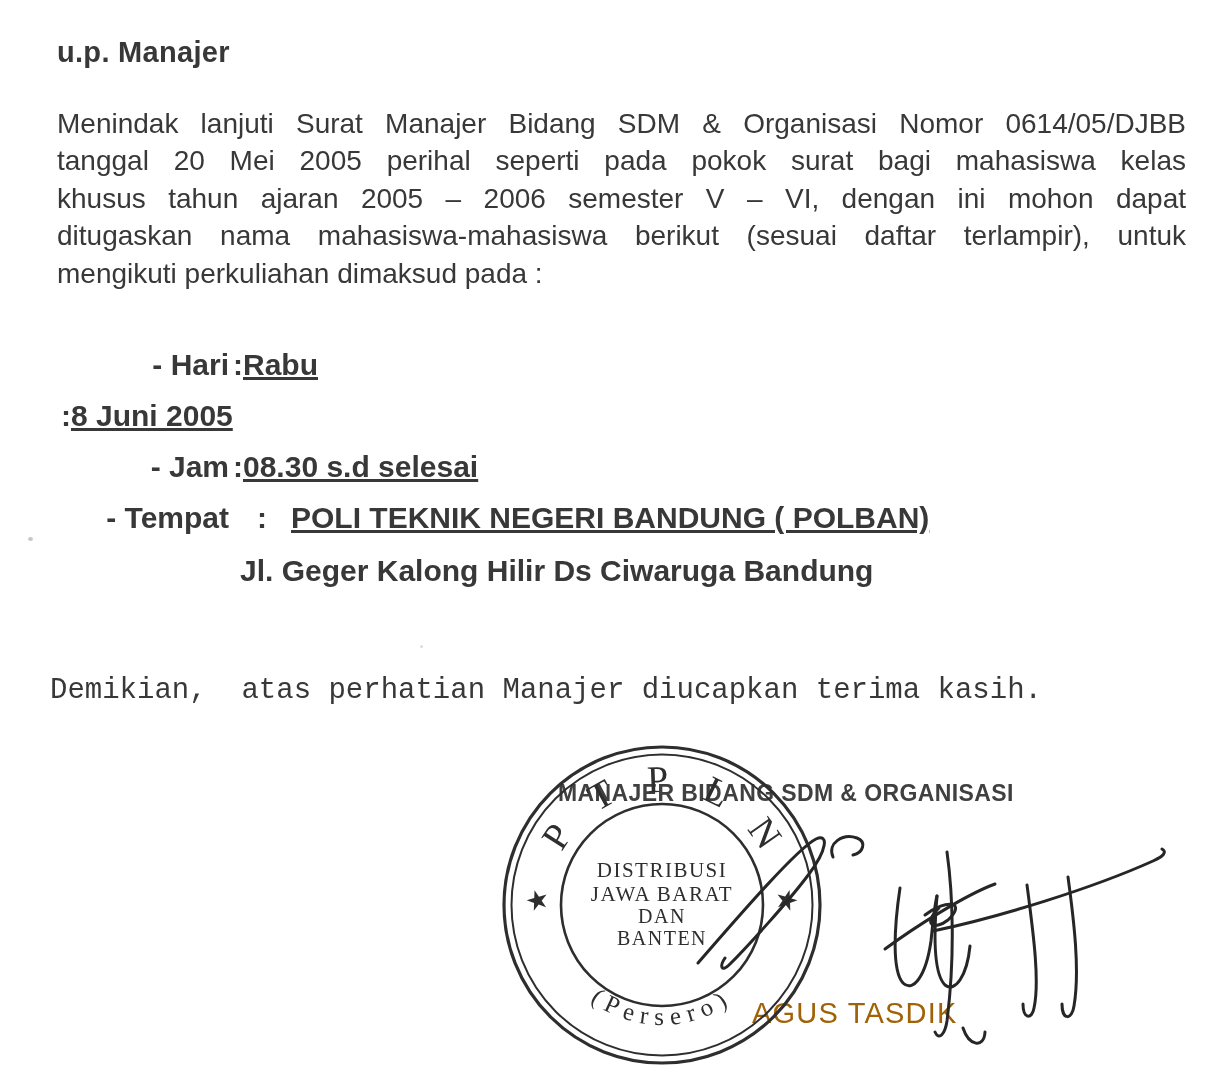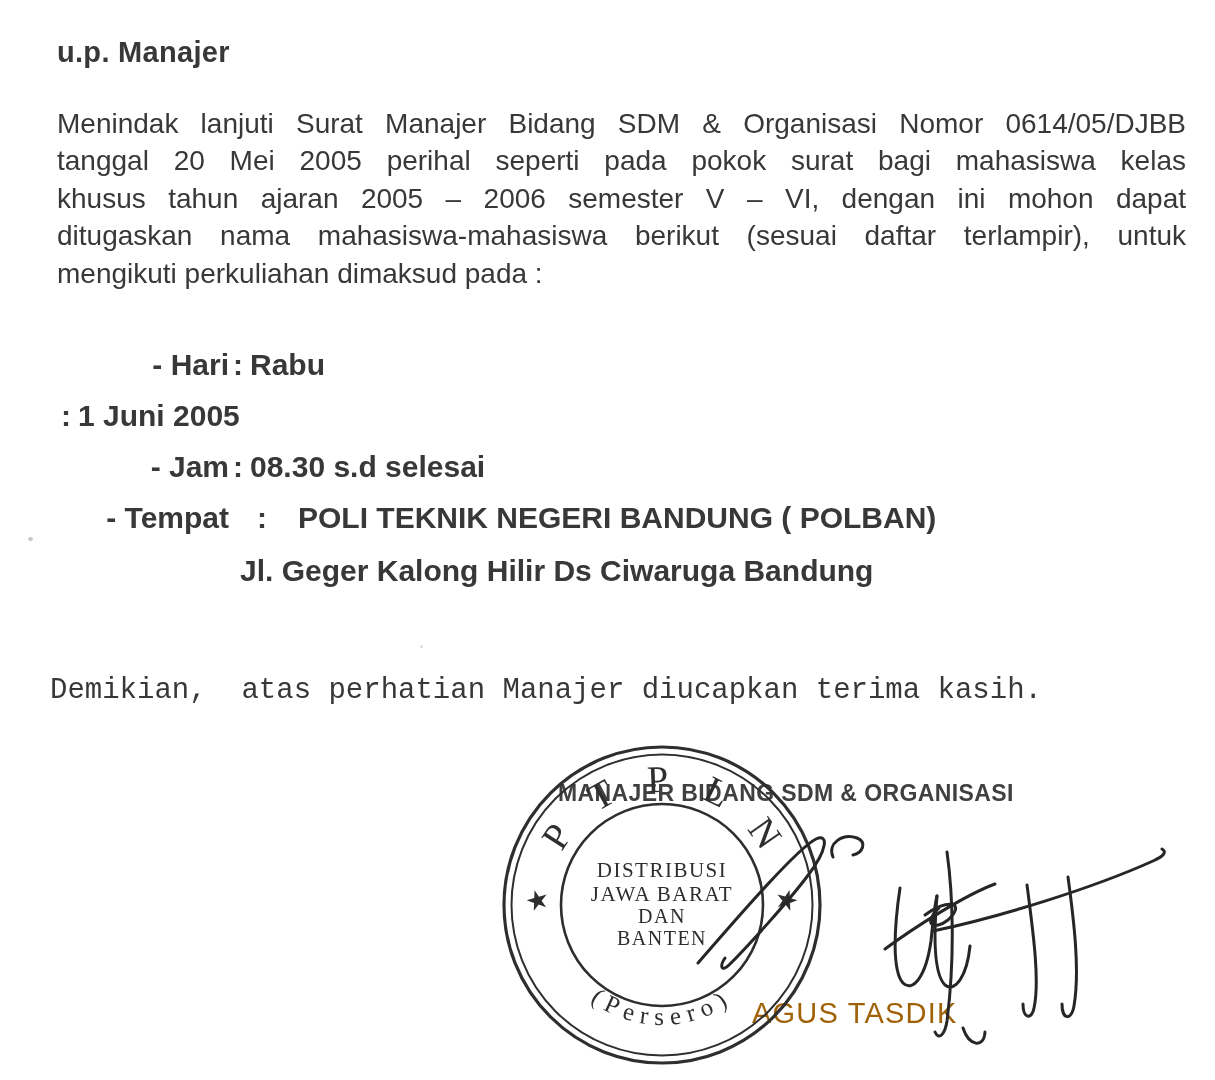--- a/index.html
+++ b/index.html
@@ -28,21 +28,21 @@
   .para .pline.last{
     text-align:left;text-align-last:left;
   }
   .details{
     position:absolute;left:57px;top:348px;width:980px;
     font-weight:bold;font-size:30px;
   }
   .drow{position:absolute;left:0;display:flex;white-space:pre;text-align:right;}
   .drow .dlabel{display:inline-block;width:172px;}
   .drow .dsep{display:inline-block;width:14px;}
-  .drow .dvalue{display:inline-block;margin-left:7px;}
+  .drow .dvalue{display:inline-block;margin-left:0;text-decoration:underline;}
   .row0{top:0;}
   .row1{top:51px;}
   .row2{top:102px;}
   .row3{top:153px;gap:24px;}
   .addr2{
     position:absolute;left:183px;top:206px;
     font-weight:bold;font-size:30px;white-space:pre;text-align:right;
   }
   .closing{
     position:absolute;left:50px;top:674px;
@@ -79,21 +79,21 @@
     <span class="pline">khusus tahun ajaran 2005 – 2006 semester V – VI, dengan ini mohon dapat</span>
     <span class="pline">ditugaskan nama mahasiswa-mahasiswa berikut (sesuai daftar terlampir), untuk</span>
     <span class="pline last">mengikuti perkuliahan dimaksud pada :</span>
   </div>
 
   <div class="details">
     <div class="drow row0">
       <span class="dlabel">- Hari</span><span class="dsep">:</span><span class="dvalue">Rabu</span>
     </div>
     <div class="drow row1">
-      <span class="dsep">:</span><span class="dvalue">1 Juni 2005</span>
+      <span class="dsep">:</span><span class="dvalue">8 Juni 2005</span>
     </div>
     <div class="drow row2">
       <span class="dlabel">- Jam</span><span class="dsep">:</span><span class="dvalue">08.30 s.d selesai</span>
     </div>
     <div class="drow row3">
       <span class="dlabel">- Tempat</span><span class="dsep">:</span><span class="dvalue">POLI TEKNIK NEGERI BANDUNG ( POLBAN)</span>
     </div>
     <div class="addr2">Jl. Geger Kalong Hilir Ds Ciwaruga Bandung</div>
   </div>
 

